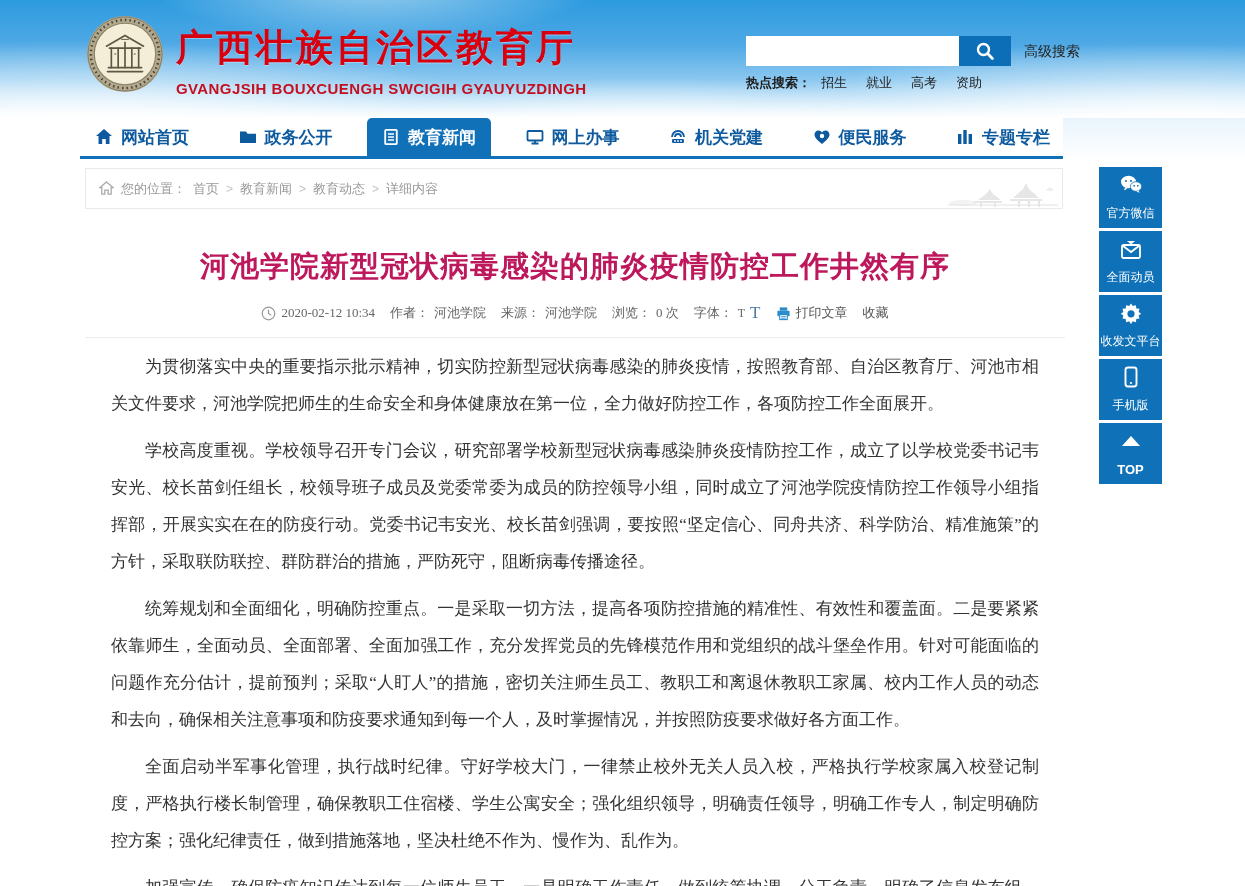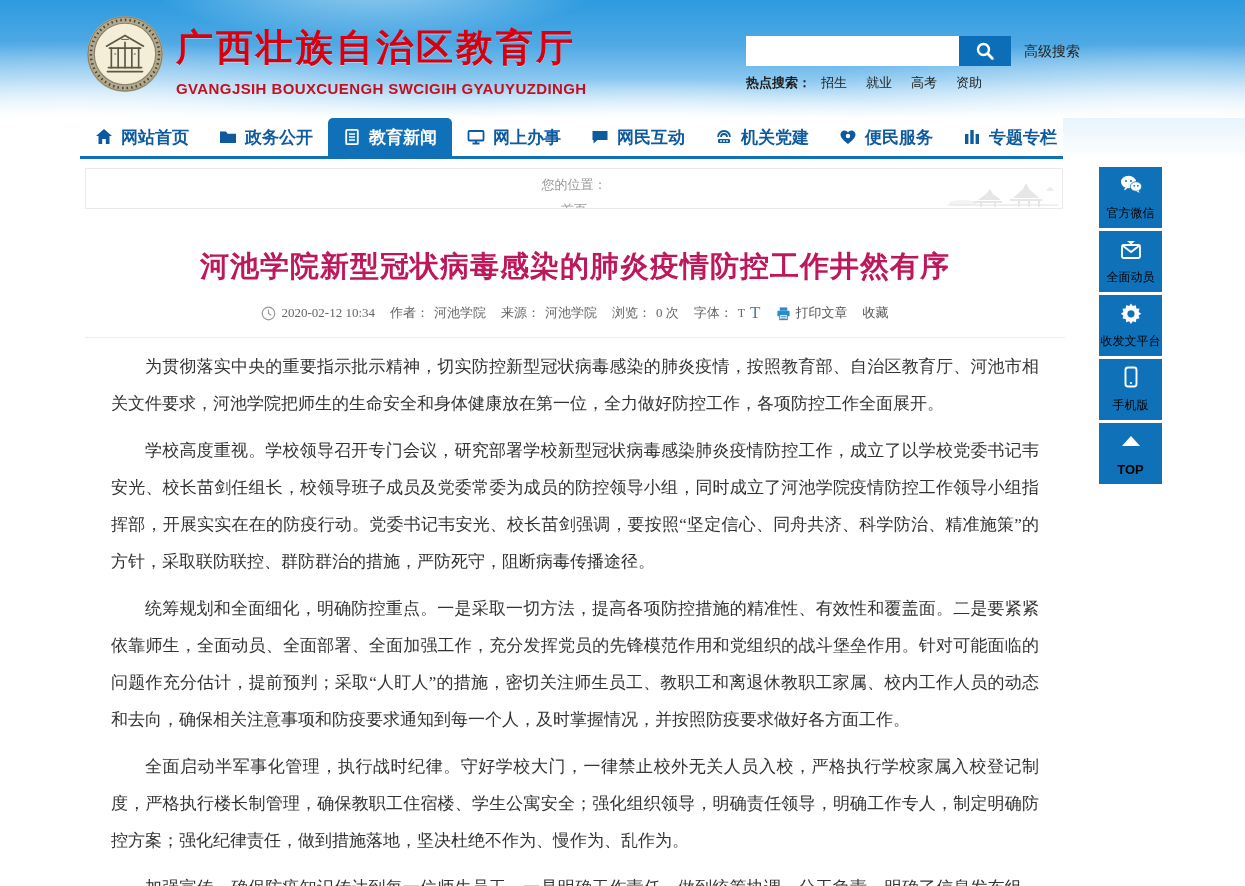--- a/index.html
+++ b/index.html
@@ -40,21 +40,21 @@
   .nav { margin-left:80px; width:985px; height:41px; display:flex; justify-content:space-between;
     align-items:flex-end; border-bottom:3px solid #1171b8; }
   .nav-item { display:flex; align-items:center; gap:8px; color:#0d5a9e; font-size:17px;
     font-weight:bold; padding:0 15px; height:38px; text-decoration:none; white-space:nowrap; }
   .nav-item svg { width:18px; height:18px; flex:none; }
   .nav-item.active { background:#1171b8; color:#fff; border-radius:5px 5px 0 0; }
 
   
   .breadcrumb { margin:9px 0 0 85px; width:978px; height:41px; border:1px solid #eaeaea;
     display:flex; align-items:center; padding:0 13px; color:#999; font-size:13px; gap:7px;
-    position:relative; background:#fff; overflow:hidden;flex-direction:column; }
+    position:relative; background:#fff; overflow:hidden; }
   .crumb-link { color:#999; text-decoration:none; }
   .crumb-sep { color:#c3c3c3; font-size:12px; }
   .watermark { position:absolute; right:4px; bottom:0; width:230px; height:38px; opacity:.5; }
 
   
   .article { margin-left:85px; width:980px; }
   .article-title { margin-top:38px; text-align:center; font-size:29px; font-weight:bold;
     color:#be185d; letter-spacing:1px; }
   .meta { margin-top:16px; display:flex; justify-content:center; align-items:center; gap:15px;
     font-size:13px; color:#666; font-family:"Liberation Serif","DejaVu Serif",serif; }
@@ -62,21 +62,21 @@
   .font-t-small { font-size:12px; color:#666; cursor:pointer; }
   .font-t-large { font-size:17px; color:#4c7ba6; cursor:pointer; }
   .meta a { color:#555; text-decoration:none; }
   .divider { margin-top:14px; border-bottom:1px solid #ededed; }
   .body { padding:10px 26px 0; font-family:"Liberation Serif","DejaVu Serif",serif; }
   .body p { font-size:17px; line-height:37px; margin:0 0 10px; text-indent:2em; color:#333;
     text-align:justify; }
 
   
   .side-buttons { position:absolute; left:1099px; top:167px; display:flex; flex-direction:column; gap:3px; }
-  .side-btn { width:63px; height:61px; background:#0f72b8; color:#000000; border:none; cursor:pointer;
+  .side-btn { width:63px; height:61px; background:#0f72b8; color:#ffffff; border:none; cursor:pointer;
     display:flex; flex-direction:column; align-items:center; justify-content:center; gap:8px;
     font-size:12px; font-family:"Liberation Sans","DejaVu Sans",sans-serif; }
   .side-btn svg { width:24px; height:24px; flex:none; }
   .side-btn.top-btn span { font-size:13px; font-weight:bold; }
 </style>
 </head>
 <body>
 
 <div class="page">
 
@@ -152,26 +152,20 @@
     </a>
     <a class="nav-item" href="#">
       <svg viewBox="0 0 18 18">
         <rect x="1.5" y="3" width="15" height="9.5" rx="1" fill="none" stroke="currentColor" stroke-width="1.8"></rect>
         <path d="M9 12.5 v2.5 M5.5 15.5 h7" stroke="currentColor" stroke-width="1.8"></path>
       </svg>
       <span>网上办事</span>
     </a>
     <a class="nav-item" href="#">
       <svg viewBox="0 0 18 18">
-        <path d="M1.5 3 H16.5 V12 H6.5 L2.5 15.5 V12 H1.5 Z" fill="currentColor"></path>
-      </svg>
-      <span>网民互动</span>
-    </a>
-    <a class="nav-item" href="#">
-      <svg viewBox="0 0 18 18">
         <path d="M3 9 a6 6 0 0 1 12 0" fill="none" stroke="currentColor" stroke-width="1.8"></path>
         <path d="M6 9 a3 3 0 0 1 6 0" fill="none" stroke="currentColor" stroke-width="1.8"></path>
         <rect x="3" y="11" width="12" height="4" rx="1.2" fill="currentColor"></rect>
         <circle cx="6" cy="13" r=".9" fill="#fff"></circle>
           <circle cx="9" cy="13" r=".9" fill="#fff"></circle>
           <circle cx="12" cy="13" r=".9" fill="#fff"></circle>
       </svg>
       <span>机关党建</span>
     </a>
     <a class="nav-item" href="#">

